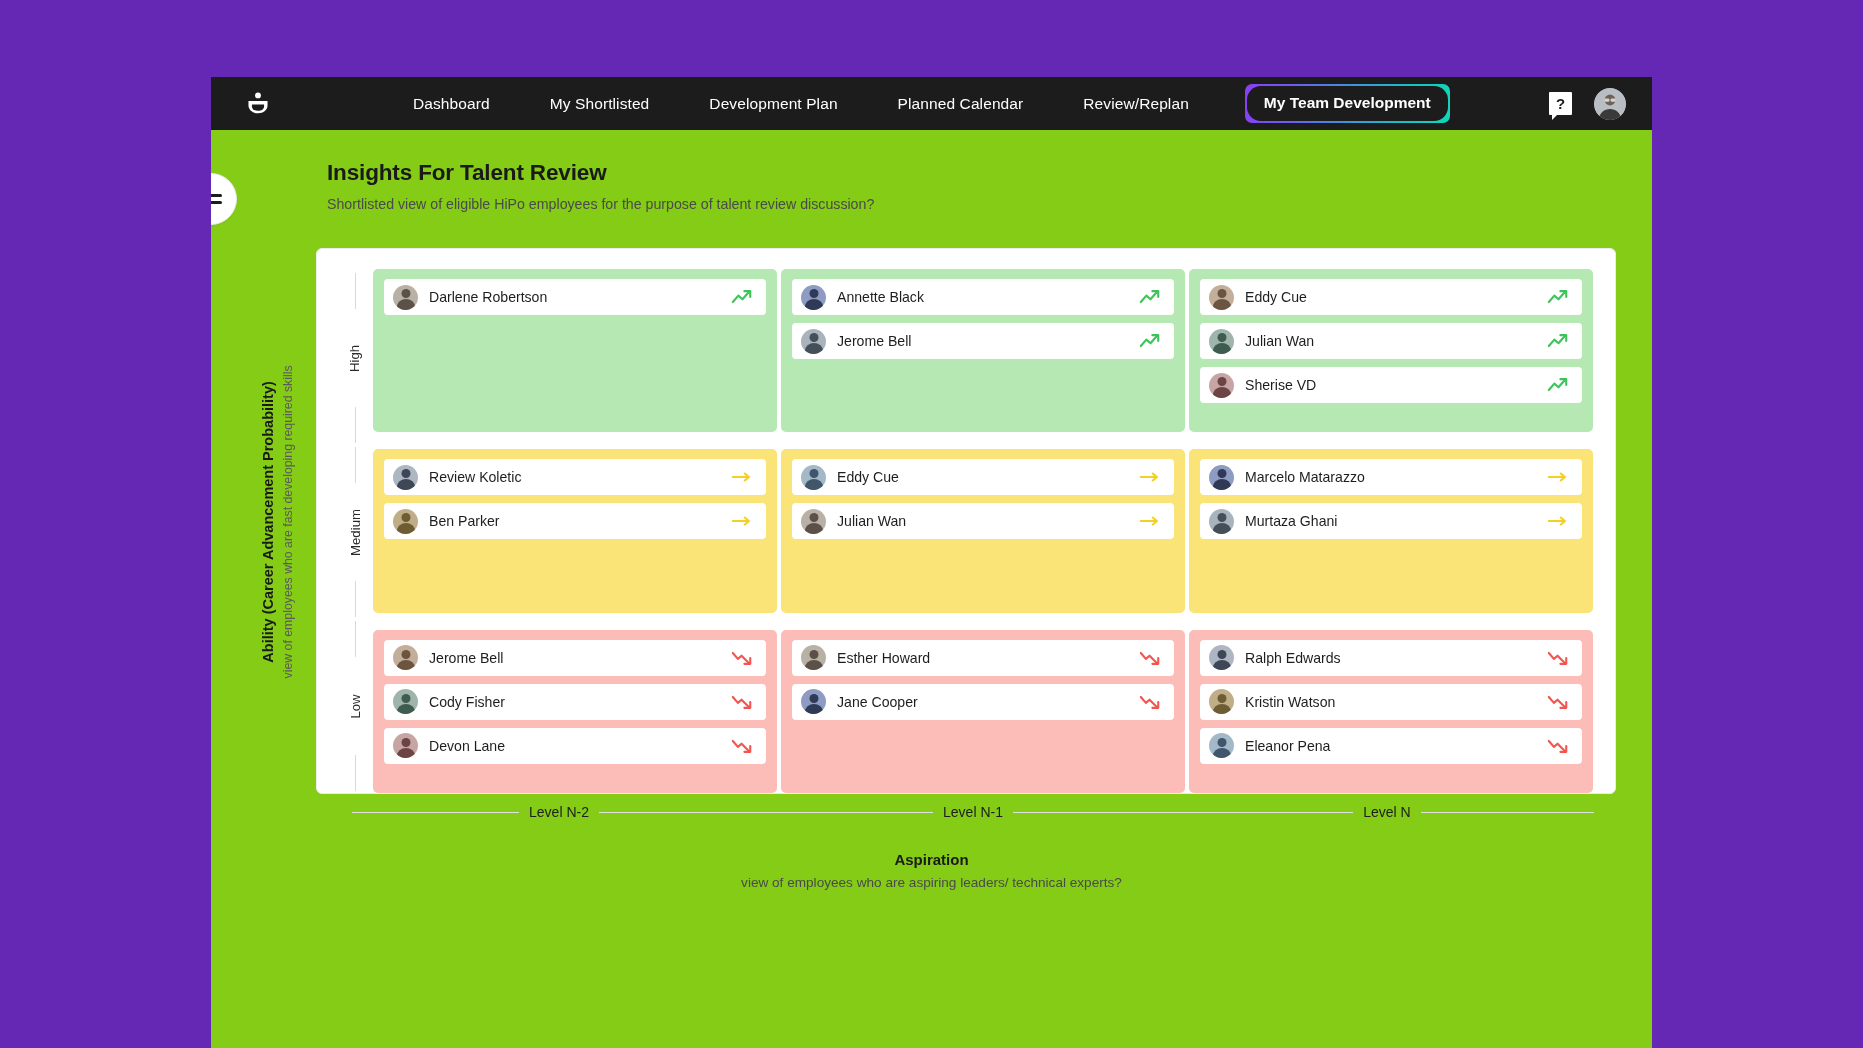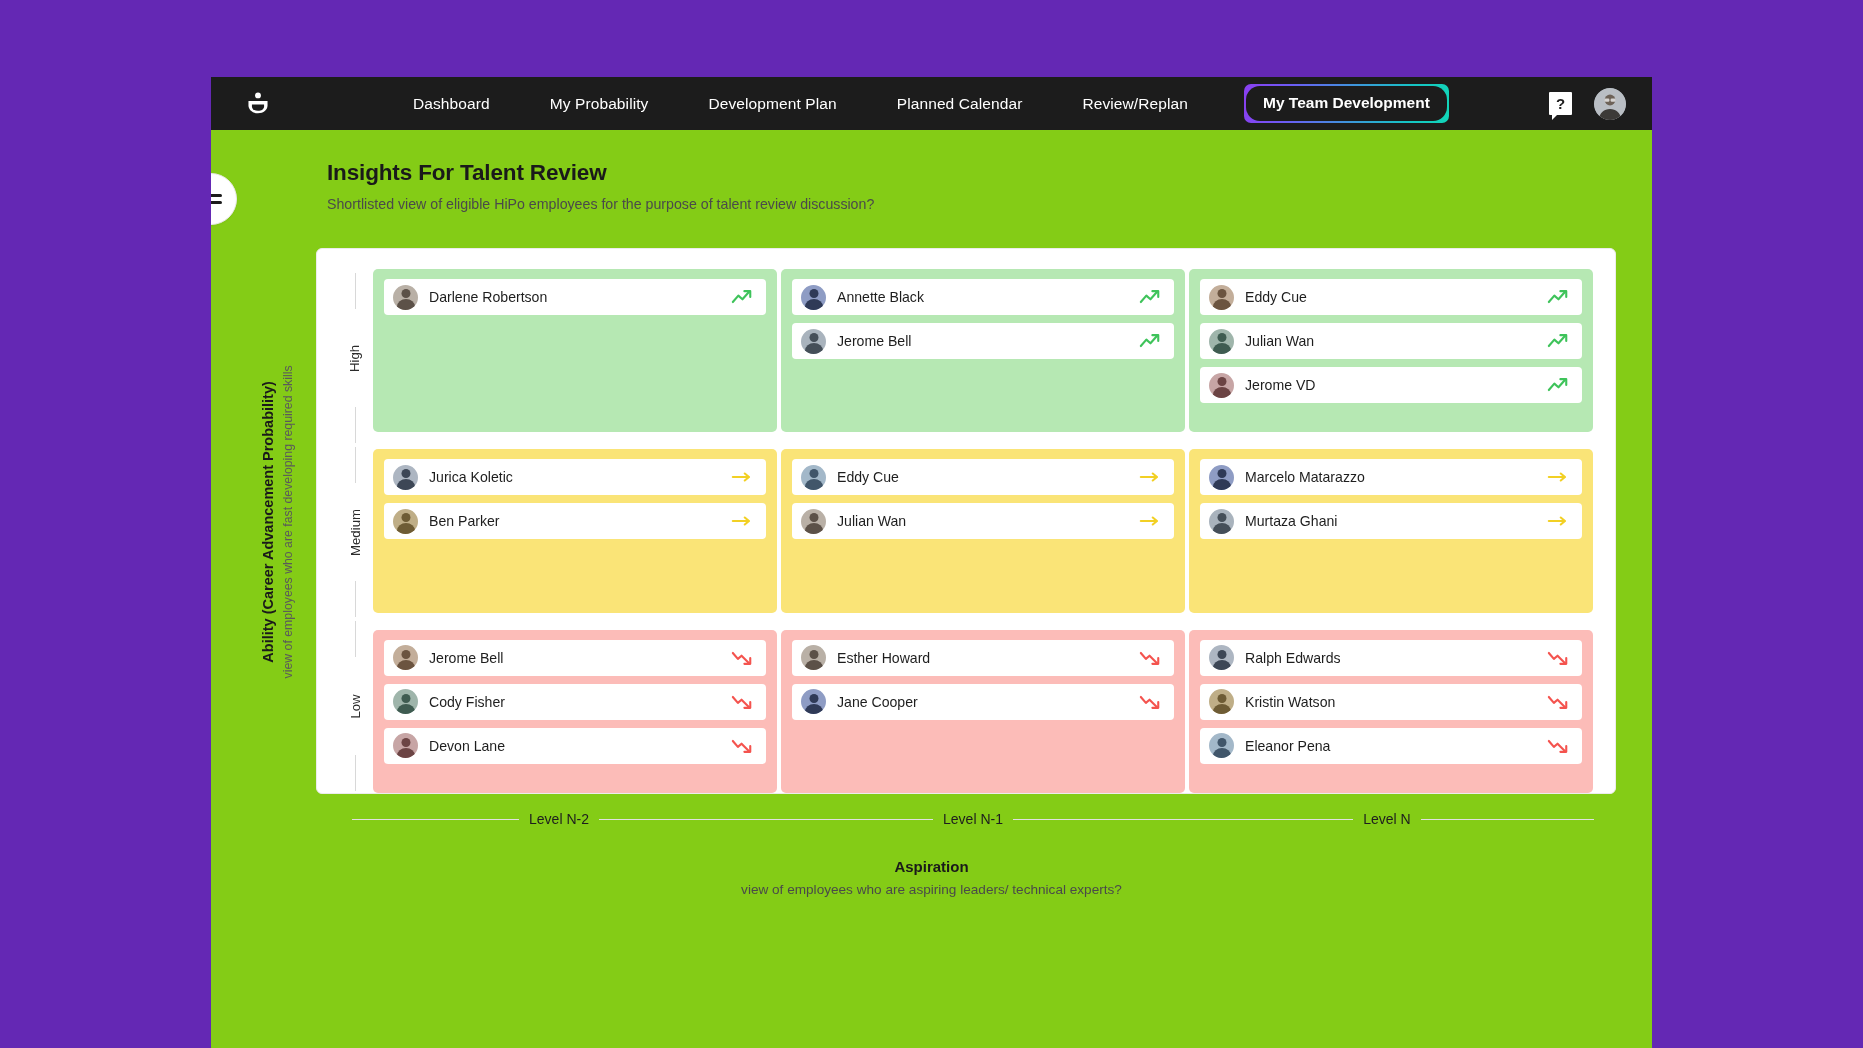--- a/index.html
+++ b/index.html
@@ -227,21 +227,21 @@
     color: #1e1e1e;
     flex: 1;
     white-space: nowrap;
     overflow: hidden;
   }
   .trend { width: 22px; height: 18px; flex-shrink: 0; }
 
   
   .x-axis {
     display: flex;
-    margin: 8px 36px 0 105px;
+    margin: 1px 36px 0 105px;
     padding-left: 36px;
     padding-right: 22px;
     align-items: center;
     height: 34px;
   }
   .x-tick {
     flex: 1;
     display: flex; align-items: center;
     gap: 10px;
   }
@@ -265,21 +265,21 @@
     <div class="logo-wrap">
       <svg width="26" height="26" viewBox="0 0 24 24">
         <circle cx="12" cy="4.1" r="2.7" fill="#fff"></circle>
         <path d="M3.2 9.3 H20.8 V13.2 C20.8 17.4 17.1 20.6 12 20.6 C6.9 20.6 3.2 17.4 3.2 13.2 Z" fill="#fff"></path>
         <path d="M6.4 12.4 H17.6 V14.2 C17.6 16.6 15.1 18.3 12 18.3 C8.9 18.3 6.4 16.6 6.4 14.2 Z" fill="#1c1c1c"></path>
       </svg>
     </div>
 
     <div class="nav-items">
       <div class="nav-item first">Dashboard</div>
-      <div class="nav-item">My Probability</div>
+      <div class="nav-item">My Shortlisted</div>
       <div class="nav-item">Development Plan</div>
       <div class="nav-item">Planned Calendar</div>
       <div class="nav-item">Review/Replan</div>
       <div class="nav-active-wrap">
         <div class="nav-active-inner">My Team Development</div>
       </div>
     </div>
 
     <div class="nav-right">
       <div class="help-badge">?</div>
@@ -385,36 +385,36 @@
                 <svg class="trend" viewBox="0 0 24 18">
                   <path d="M2 14.5 L8 7.5 L12.5 11.5 L20 3" fill="none" stroke="#3ec35a" stroke-width="2.3" stroke-linecap="round" stroke-linejoin="round"></path>
                   <path d="M14.6 2.6 L21 2.6 L21 9" fill="none" stroke="#3ec35a" stroke-width="2.3" stroke-linecap="round" stroke-linejoin="round"></path>
                 </svg>
               </div>
               <div class="person-card">
                 <div class="person-avatar" style="background:#c7a5a5">
                   <div class="head" style="background:#6c4444"></div>
                   <div class="body" style="background:#6c4444"></div>
                 </div>
-                <div class="person-name">Jerome VD</div>
+                <div class="person-name">Sherise VD</div>
                 <svg class="trend" viewBox="0 0 24 18">
                   <path d="M2 14.5 L8 7.5 L12.5 11.5 L20 3" fill="none" stroke="#3ec35a" stroke-width="2.3" stroke-linecap="round" stroke-linejoin="round"></path>
                   <path d="M14.6 2.6 L21 2.6 L21 9" fill="none" stroke="#3ec35a" stroke-width="2.3" stroke-linecap="round" stroke-linejoin="round"></path>
                 </svg>
               </div>
             </div>
           </div>
           <div class="tier-row">
             <div class="cell medium">
               <div class="person-card">
                 <div class="person-avatar" style="background:#adb6c2">
                   <div class="head" style="background:#3d4756"></div>
                   <div class="body" style="background:#3d4756"></div>
                 </div>
-                <div class="person-name">Jurica Koletic</div>
+                <div class="person-name">Review Koletic</div>
                 <svg class="trend" viewBox="0 0 24 18">
                   <path d="M2 9 L19 9" fill="none" stroke="#f2d024" stroke-width="2.3" stroke-linecap="round"></path>
                   <path d="M15 5.2 L19.6 9 L15 12.8" fill="none" stroke="#f2d024" stroke-width="2.3" stroke-linecap="round" stroke-linejoin="round"></path>
                 </svg>
               </div>
               <div class="person-card">
                 <div class="person-avatar" style="background:#bfae87">
                   <div class="head" style="background:#6e5c35"></div>
                   <div class="body" style="background:#6e5c35"></div>
                 </div>

